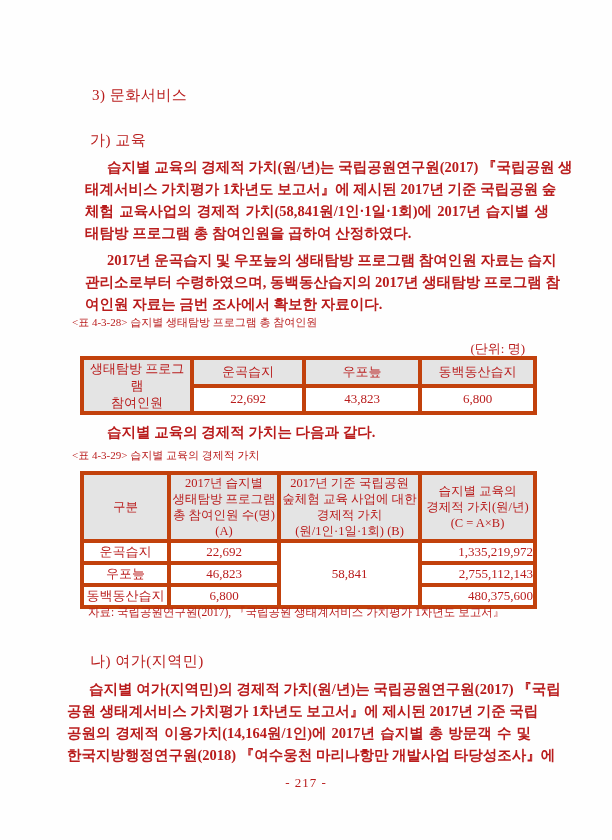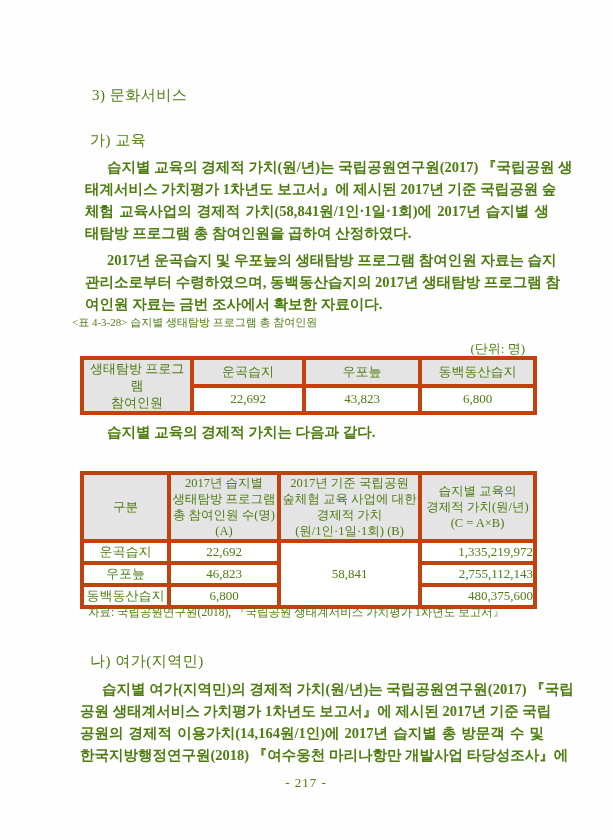--- a/index.html
+++ b/index.html
@@ -4,21 +4,21 @@
 <style>
   * { margin: 0; padding: 0; box-sizing: border-box; }
   html, body { background: #888; }
   .page {
     position: relative;
     width: 612px;
     height: 840px;
     margin: 0 auto;
     background: #fefefe;
     font-family: "Liberation Serif", "DejaVu Serif", serif;
-    color: #4d7c0f;
+    color: #b91c1c;
     overflow: hidden;
   }
   .abs { position: absolute; }
   .heading {
     font-size: 15px;
     letter-spacing: 0.5px;
     white-space: nowrap;
   }
   .para { width: 464px; font-weight: bold; }
   .jline {
@@ -104,20 +104,21 @@
       <td>43,823</td>
       <td>6,800</td>
     </tr>
   </tbody>
     </table>
 
   <div class="abs para" style="top:421px; left:85px;">
     <div class="jline last indent">습지별 교육의 경제적 가치는 다음과 같다.</div>
   </div>
 
+  <div class="abs caption" style="top:448px; left:72px;">&lt;표 4-3-29&gt; 습지별 교육의 경제적 가치</div>
 
   <table class="t2 abs" style="top:471px; left:80px; width:453px;">
     <tbody>
         <tr>
       <th class="shade" style="width:87px;">구분</th>
       <th class="shade preline" style="width:110px;">2017년 습지별
 생태탐방 프로그램
 총 참여인원 수(명)
 (A)</th>
       <th class="shade preline" style="width:141px;">2017년 기준 국립공원
@@ -140,25 +141,25 @@
       <td class="num-right">2,755,112,143</td>
     </tr>
     <tr>
       <td>동백동산습지</td>
       <td>6,800</td>
       <td class="num-right">480,375,600</td>
     </tr>
   </tbody>
     </table>
 
-  <div class="abs source-note" style="top:605px; left:88px;">자료: 국립공원연구원(2018), 『국립공원 생태계서비스 가치평가 1차년도 보고서』</div>
+  <div class="abs source-note" style="top:605px; left:88px;">자료: 국립공원연구원(2017), 『국립공원 생태계서비스 가치평가 1차년도 보고서』</div>
 
   <div class="abs heading" style="top:652px; left:90px;">나) 여가(지역민)</div>
 
-  <div class="abs para" style="top:678px; left:80px;">
+  <div class="abs para" style="top:678px; left:67px;">
     <div class="jline indent">습지별 여가(지역민)의 경제적 가치(원/년)는 국립공원연구원(2017) 『국립</div>
     <div class="jline">공원 생태계서비스 가치평가 1차년도 보고서』에 제시된 2017년 기준 국립</div>
     <div class="jline">공원의 경제적 이용가치(14,164원/1인)에 2017년 습지별 총 방문객 수 및</div>
     <div class="jline">한국지방행정연구원(2018) 『여수웅천 마리나항만 개발사업 타당성조사』에</div>
   </div>
 
   <div class="abs page-number" style="top:775px; left:0;">- 217 -</div>
 
 </div>
 

